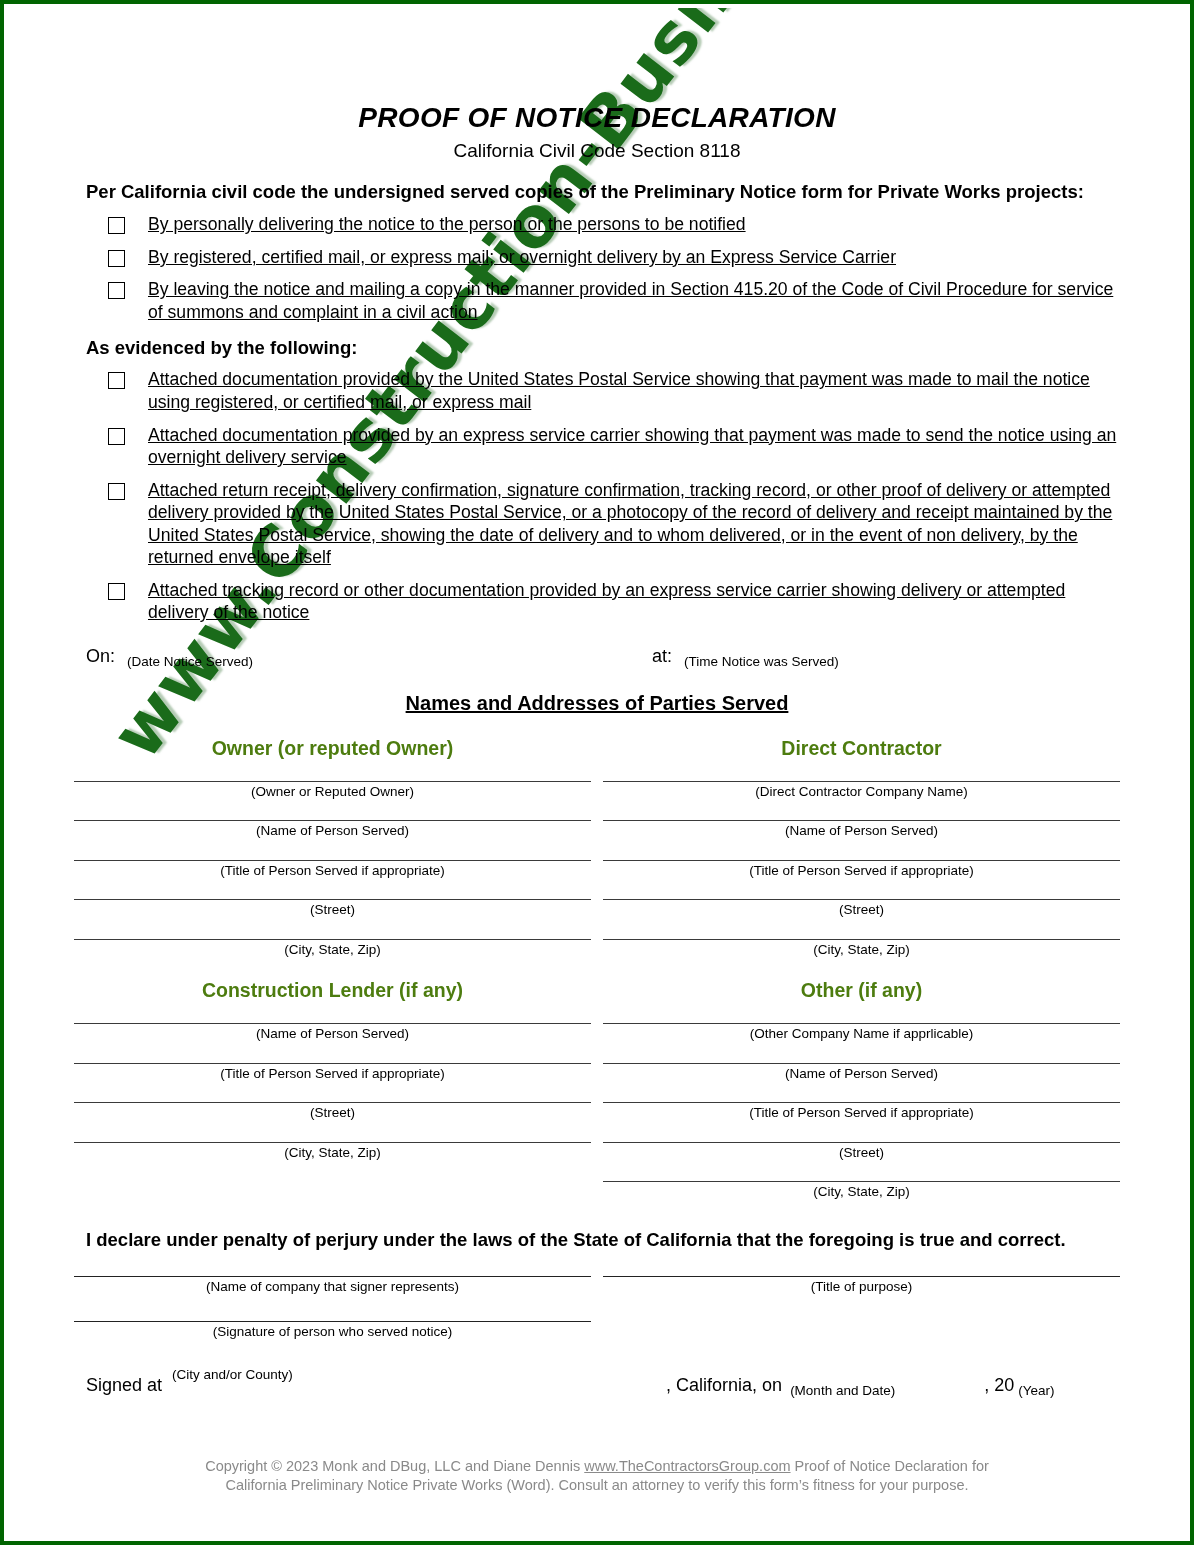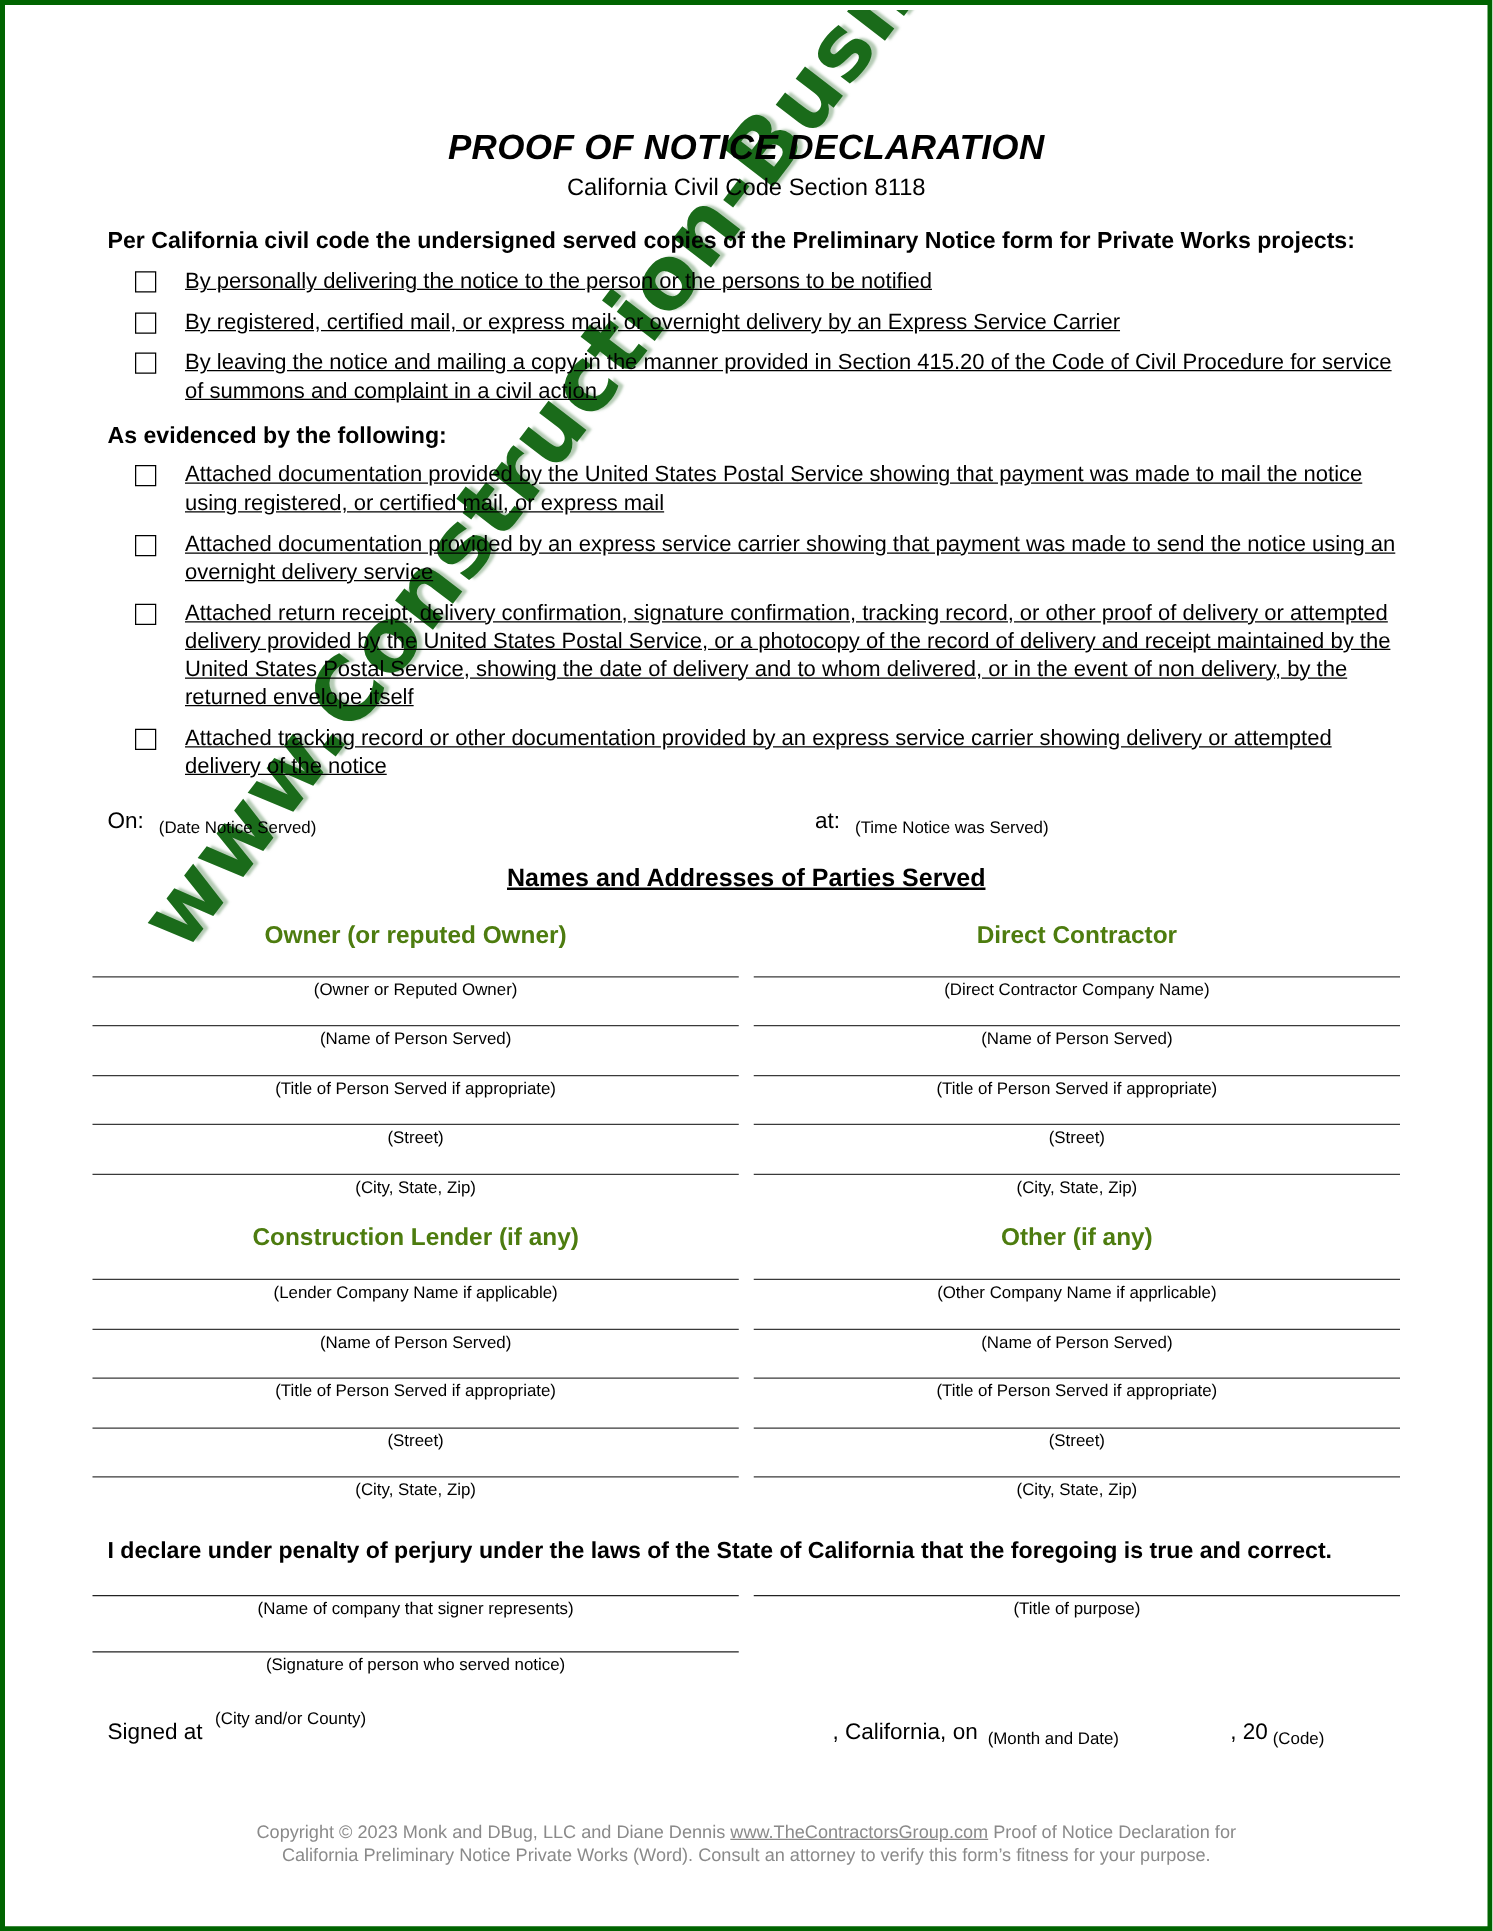--- a/index.html
+++ b/index.html
@@ -341,24 +341,20 @@
             <div class="caption">(City, State, Zip)</div>
           </div>
         </div>
       </div>
 
       <div class="parties second">
         <div class="party-col">
           <div class="party-head">Construction Lender (if any)</div>
           <div class="party-line">
             <div class="rule"></div>
-            <div class="caption">(Lender Company Name if applicable)</div>
-          </div>
-          <div class="party-line">
-            <div class="rule"></div>
             <div class="caption">(Name of Person Served)</div>
           </div>
           <div class="party-line">
             <div class="rule"></div>
             <div class="caption">(Title of Person Served if appropriate)</div>
           </div>
           <div class="party-line">
             <div class="rule"></div>
             <div class="caption">(Street)</div>
           </div>
@@ -421,21 +417,21 @@
           <div class="caption">(City and/or County)</div>
         </div>
         <div class="signed-text">, California, on</div>
         <div class="fieldgroup month-field">
           <div class="rule"></div>
           <div class="caption">(Month and Date)</div>
         </div>
         <div class="signed-text">, 20</div>
         <div class="fieldgroup year-field">
           <div class="rule"></div>
-          <div class="caption">(Code)</div>
+          <div class="caption">(Year)</div>
         </div>
       </div>
 
       <div class="footer">
         <span>Copyright © 2023 Monk and DBug, LLC and Diane Dennis</span>
         <span class="link">www.TheContractorsGroup.com</span>
         <span>Proof of Notice Declaration for</span>
         <br>
         <span>California Preliminary Notice Private Works (Word). Consult an attorney to verify this form’s fitness for your purpose.</span>
       </div>

